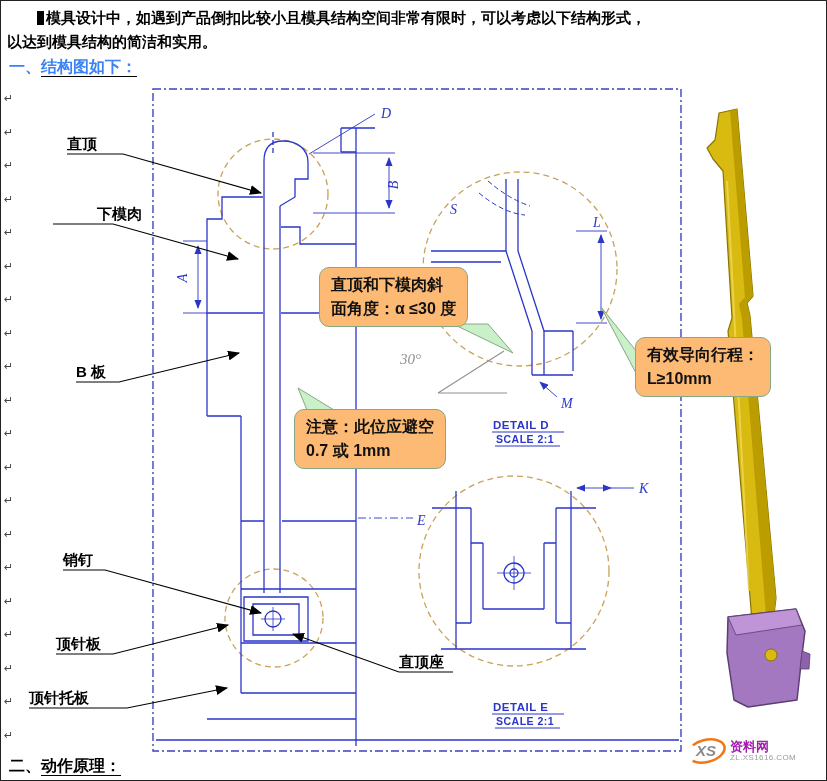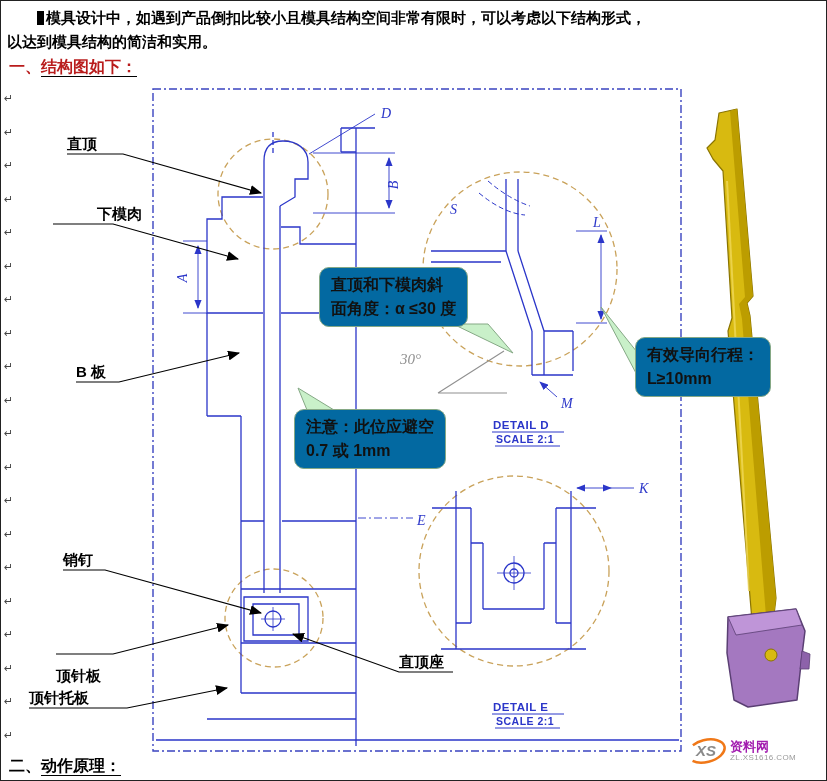--- a/index.html
+++ b/index.html
@@ -2,29 +2,29 @@
 <html><head>
 <meta charset="utf-8">
 <style>
   html,body{margin:0;padding:0;background:#fff;}
   .page{position:relative;width:827px;height:781px;box-sizing:border-box;border:1px solid #222;
         background:#fff;font-family:"Liberation Sans","DejaVu Sans",sans-serif;overflow:hidden;}
   .intro{position:absolute;left:6px;top:5px;width:812px;font-size:15px;line-height:24px;
          font-weight:600;color:#000;}
   .intro .l1{padding-left:30px;}
   .cursor-block{display:inline-block;width:7px;height:14px;background:#000;margin-right:2px;vertical-align:-2px;}
-  .h1{position:absolute;left:8px;top:56px;font-size:16px;font-weight:700;color:#b91c1c;}
+  .h1{position:absolute;left:8px;top:56px;font-size:16px;font-weight:700;color:#3b82f6;}
   .h2{position:absolute;left:8px;top:755px;font-size:16px;font-weight:700;color:#000;}
   .uline{border-bottom:1.5px solid #000;padding-bottom:1px;}
   .marks{position:absolute;left:3px;top:92px;height:648px;display:flex;flex-direction:column;
          justify-content:space-between;z-index:2;}
   .marks span{font-size:11px;color:#444;line-height:1;}
   .overlay{position:absolute;left:0;top:0;z-index:1;}
   .lbl{position:absolute;font-size:15px;font-weight:600;color:#000;white-space:nowrap;z-index:2;}
-  .callout{position:absolute;background:#0369a1;border:1px solid #85a885;border-radius:10px;
+  .callout{position:absolute;background:#fdba74;border:1px solid #85a885;border-radius:10px;
            padding:5px 11px;font-size:16px;font-weight:700;line-height:24px;color:#111;
            white-space:nowrap;z-index:3;}
   .watermark{position:absolute;left:684px;top:734px;display:flex;align-items:center;gap:3px;z-index:4;}
   .wm-col{display:flex;flex-direction:column;line-height:1.05;}
   .wm-name{color:#a21caf;font-size:13px;font-weight:700;}
   .wm-url{color:#9a9a9a;font-size:8px;letter-spacing:.4px;}
 </style>
 </head>
 <body>
 
@@ -183,21 +183,21 @@
       <polygon points="727,616 795,608 801,624 735,634" fill="#bf95d8" stroke="#5a3f73" stroke-width="0.8"></polygon>
       <polygon points="801,650 809,653 808,668 799,668" fill="#8d62aa" stroke="#5a3f73" stroke-width="0.8"></polygon>
       <circle cx="770" cy="654" r="6" fill="#d8ba10" stroke="#8a7400"></circle>
     </g>
   </svg>
 
   <div class="lbl" style="left:66px;top:134px;">直顶</div>
   <div class="lbl" style="left:52px;top:204px;margin-left:44px;">下模肉</div>
   <div class="lbl" style="left:75px;top:362px;">B 板</div>
   <div class="lbl" style="left:62px;top:550px;">销钉</div>
-  <div class="lbl" style="left:55px;top:634px;margin-top:32px;">顶针板</div>
+  <div class="lbl" style="left:55px;top:634px;">顶针板</div>
   <div class="lbl" style="left:28px;top:688px;">顶针托板</div>
   <div class="lbl" style="left:398px;top:652px;text-align:center;">直顶座</div>
 
   <div class="callout" style="left:318px;top:266px;">
     <div>直顶和下模肉斜</div>
     <div>面角度：α ≤30 度</div>
   </div>
   <div class="callout" style="left:293px;top:408px;">
     <div>注意：此位应避空</div>
     <div>0.7 或 1mm</div>

